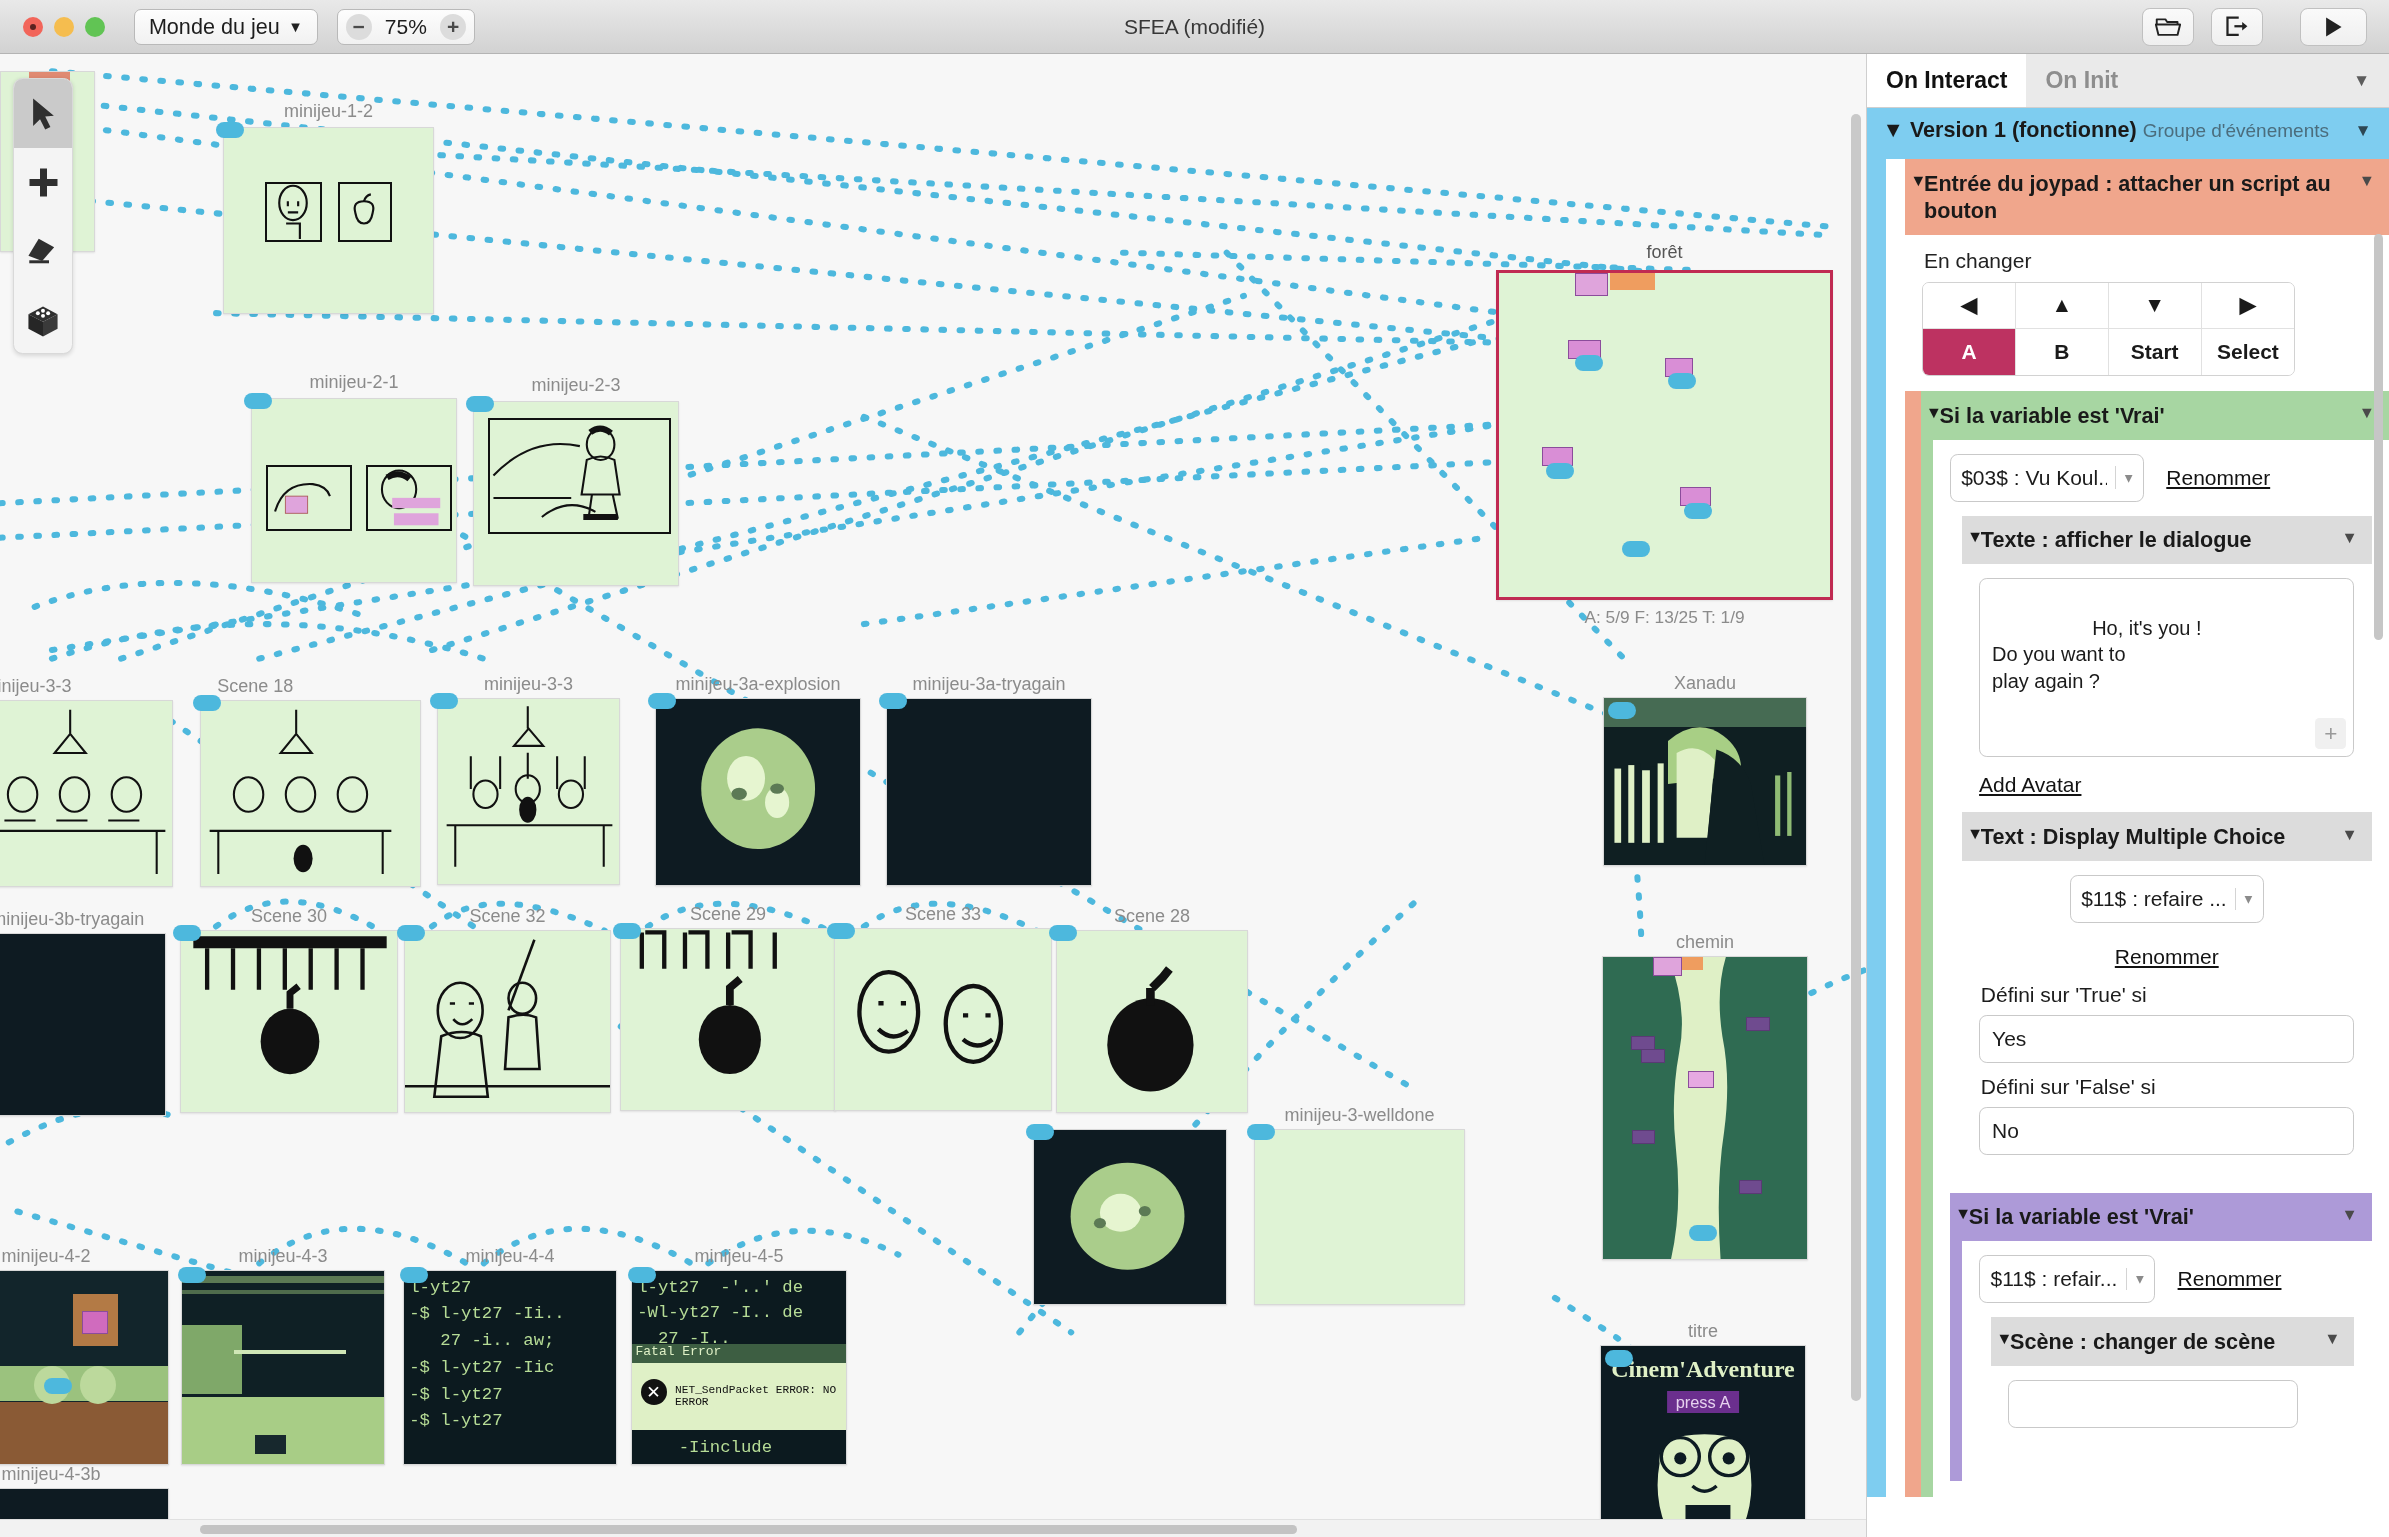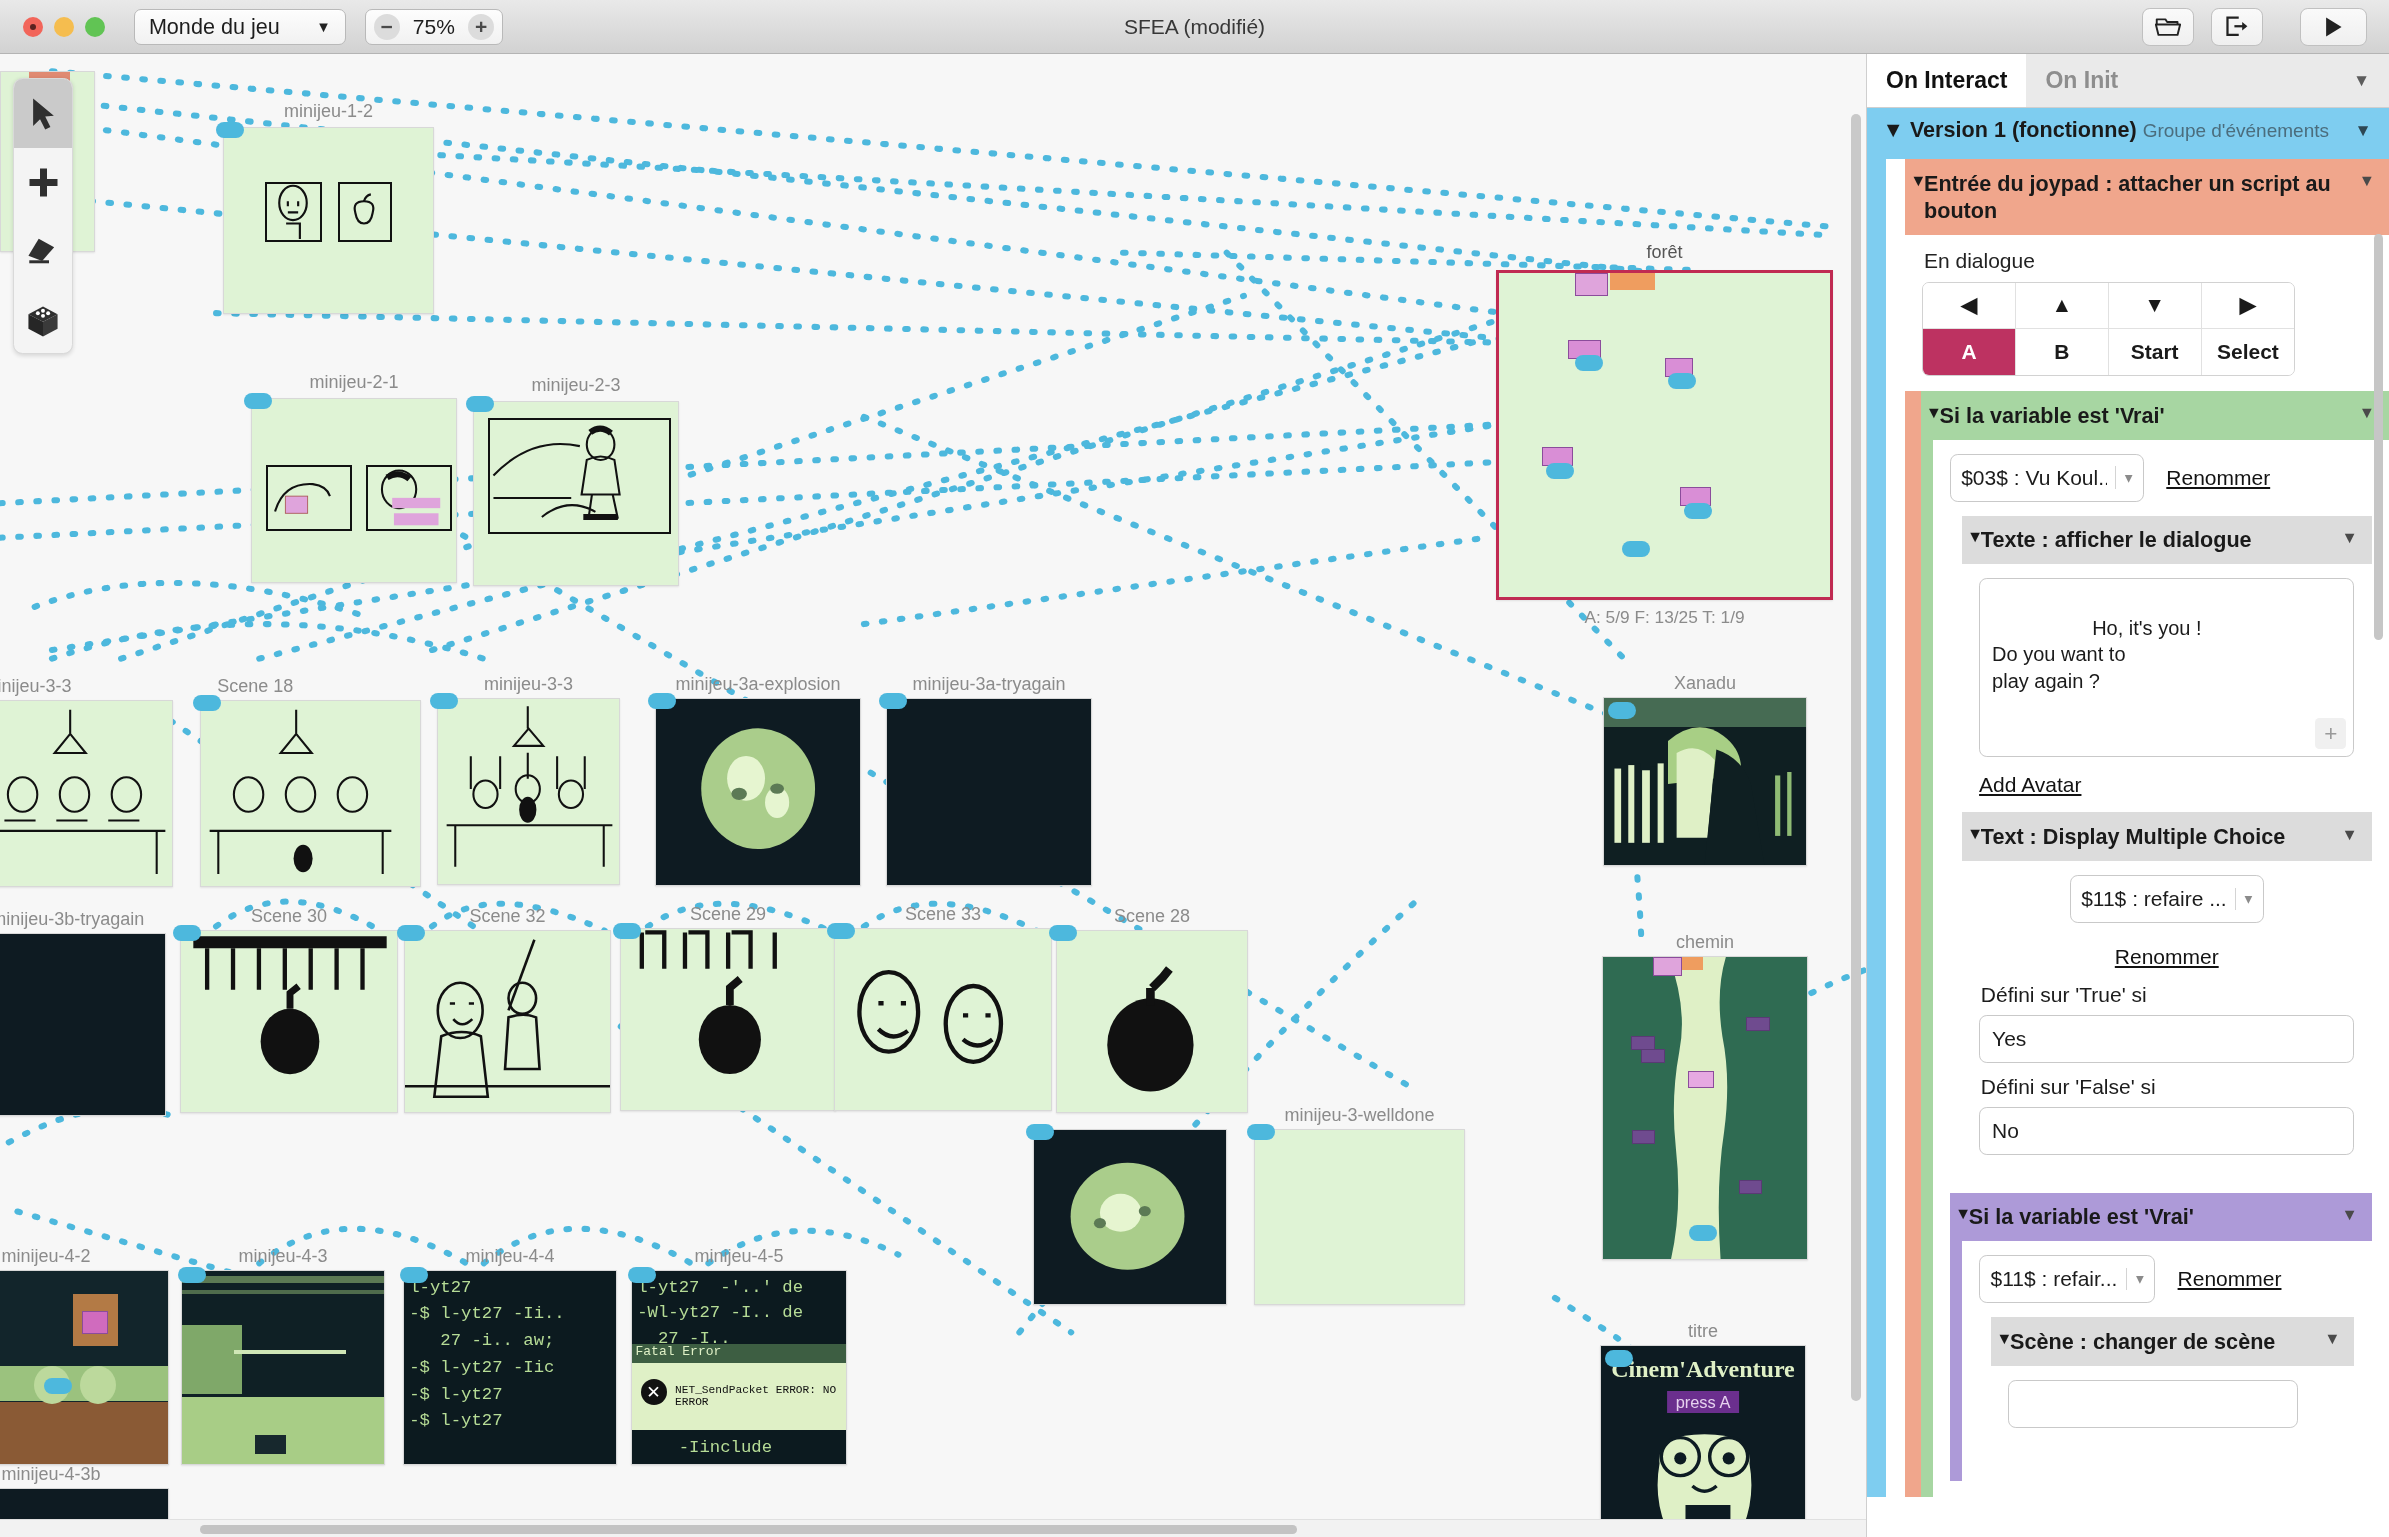--- a/index.html
+++ b/index.html
@@ -18,21 +18,21 @@
     display:flex; align-items:center;
   }
   .traffic{ display:flex; gap:11.2px; margin-left:22.5px; }
   .tl{ width:20px; height:20px; border-radius:50%; position:relative;}
   .tl.red{ background:#f2655a; }
   .tl.red:after{content:"";position:absolute;width:6px;height:6px;background:#5b2220;border-radius:50%;left:7px;top:7px;}
   .tl.yellow{ background:#f5bd4f; }
   .tl.green{ background:#61c454; }
 
   .tb-select{
-    margin-left:29px; width:212px; height:36px;
+    margin-left:29px; width:184px; height:36px;
     background:linear-gradient(180deg,#fdfdfd,#f1f1f1);
     border:0.9px solid #b9b9b9; border-radius:7px;
     display:flex; align-items:center; justify-content:space-between;
     padding:0 14px; font-size:21.6px; color:#1d1d1d;
     box-shadow:0 0.9px 0 rgba(255,255,255,.8) inset;
   }
   .tb-select .caret{ font-size:14.7px; color:#222; }
 
   .zoomgrp{
     margin-left:19px; width:138px; height:36px;
@@ -722,21 +722,21 @@
   <div class="grpbody">
     <div class="inner-white">
 
       <div class="orange" style="margin-left:19px;">
         <div class="blk-head">
           <span class="arrow">▼</span>
           <span>Entrée du joypad : attacher un script au bouton</span>
           <span class="rcaret">▼</span>
         </div>
         <div class="body-white">
-          <div class="lab">En dialogue</div>
+          <div class="lab">En changer</div>
           <div class="padgrid">
             <div class="pad">◀</div>
             <div class="pad">▲</div>
             <div class="pad">▼</div>
             <div class="pad">▶</div>
             <div class="pad on">A</div>
             <div class="pad">B</div>
             <div class="pad">Start</div>
             <div class="pad">Select</div>
           </div>

